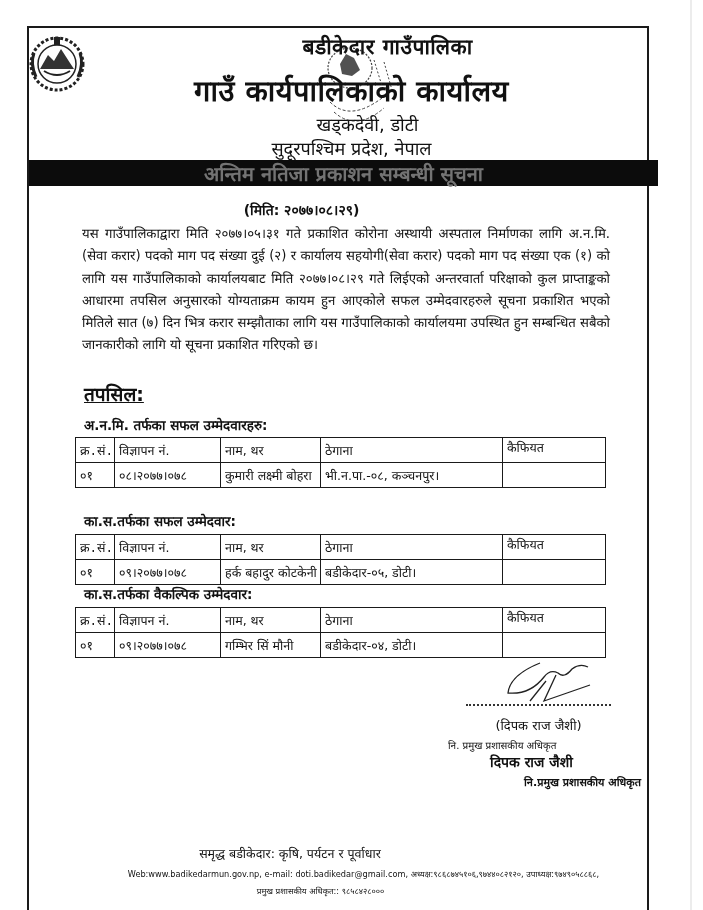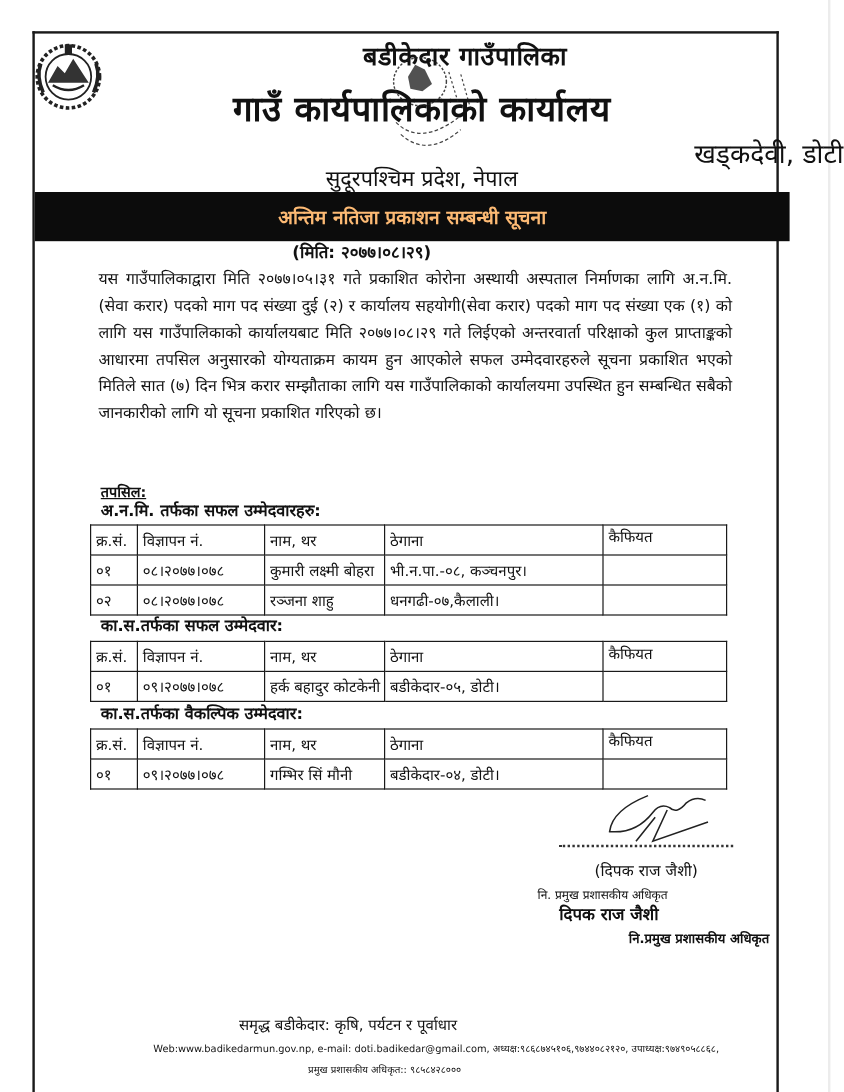--- a/index.html
+++ b/index.html
@@ -5,40 +5,40 @@
   html, body { margin: 0; padding: 0; background: #ffffff; }
   body { width: 703px; height: 910px; position: relative; overflow: hidden;
          font-family: "DejaVu Sans", "Liberation Sans", sans-serif; color: #111; }
   .page-edge { position: absolute; left: 690px; top: 0; width: 2px; height: 910px; background: #ececec; }
   .frame { position: absolute; left: 27px; top: 26px; width: 622px; height: 900px;
            border: 2px solid #1a1a1a; border-bottom: none; box-sizing: border-box; }
   .emblem { position: absolute; left: 26px; top: 33px; width: 62px; height: 60px; }
   .header-line { position: absolute; left: 0; width: 703px; text-align: center; white-space: nowrap; }
   .h-muni { top: 32px; font-size: 21px; font-weight: bold; letter-spacing: 0.5px; padding-left: 36px; }
   .h-office { top: 70px; font-size: 29px; font-weight: bold; letter-spacing: 0.5px; }
-  .h-place { top: 112px; font-size: 22px; padding-left: 32px; box-sizing: border-box; text-align: right; }
+  .h-place { top: 112px; font-size: 18px; padding-left: 32px; box-sizing: border-box; }
   .h-prov { top: 136px; font-size: 18px; box-sizing: border-box; }
   .stamp { position: absolute; left: 310px; top: 42px; width: 92px; height: 92px; opacity: 0.85; }
-  .black-bar { position: absolute; left: 29px; top: 160px; width: 629px; height: 41px; background: #0c0c0c;
-               color: #fdba74; display: flex; align-items: center; justify-content: center; font-size: 16px; font-weight: bold; }
+  .black-bar { position: absolute; left: 29px; top: 160px; width: 629px; height: 26px; background: #0c0c0c;
+               color: #737373; display: flex; align-items: center; justify-content: center; font-size: 20px; font-weight: bold; }
   .date-line { position: absolute; left: 0; top: 200px; width: 603px; text-align: center; font-size: 14px; font-weight: bold; }
   .body-text { position: absolute; left: 82px; top: 223px; width: 528px; font-size: 13.2px; line-height: 22.3px;
                text-align: justify; text-align-last: left; }
-  .label-u { position: absolute; left: 84px; top: 401px; font-size: 12px; font-weight: bold; text-decoration: underline; }
+  .label-u { position: absolute; left: 84px; top: 381px; font-size: 19px; font-weight: bold; text-decoration: underline; }
   .sec-head { position: absolute; left: 84px; font-size: 13.5px; font-weight: bold; }
   table.tbl { position: absolute; left: 75px; width: 530px; border-collapse: collapse; font-size: 12.5px; table-layout: fixed; }
   table.tbl td { border: 1.5px solid #1a1a1a; padding: 1px 4px; height: 22px; white-space: nowrap; overflow: hidden; }
-  table.tbl td.c1 { width: 30px; } table.tbl td.c2 { width: 97px; } table.tbl td.c3 { width: 91px; }
+  table.tbl td.c1 { width: 30px; font-family: Liberation Mono, monospace; } table.tbl td.c2 { width: 97px; } table.tbl td.c3 { width: 91px; }
   table.tbl td.c4 { width: 173px; } table.tbl td.c5 { width: 94px; }
   .hdr-remarks { vertical-align: top; }
   .signature { position: absolute; left: 500px; top: 655px; width: 100px; height: 50px; }
   .dots { position: absolute; left: 466px; top: 704px; width: 145px; border-top: 2px dotted #333; }
   .sig-name { position: absolute; left: 466px; top: 716px; width: 145px; text-align: center; font-size: 13px; }
   .sig-title { position: absolute; left: 448px; top: 738px; font-size: 10px; white-space: nowrap; }
-  .seal-name { position: absolute; left: 466px; top: 752px; font-size: 14px; font-weight: bold; white-space: nowrap; }
+  .seal-name { position: absolute; left: 490px; top: 752px; font-size: 14px; font-weight: bold; white-space: nowrap; }
   .seal-title { position: absolute; left: 480px; top: 774px; font-size: 11px; font-weight: bold; white-space: nowrap; margin-left: 44px; }
   .footer-slogan { position: absolute; left: 0; top: 845px; width: 580px; text-align: center; font-size: 12.5px; }
   .footer-contact { position: absolute; left: 12px; top: 868px; width: 703px; text-align: center; font-size: 8.2px; white-space: nowrap; }
   .footer-cao { position: absolute; left: 0; top: 885px; width: 641px; text-align: center; font-size: 8.2px; }
 </style>
 </head>
 <body>
 
 <div class="page-edge"></div>
 <div class="frame"></div>
@@ -85,27 +85,20 @@
     <td class="c4">ठेगाना</td>
     <td class="c5 hdr-remarks">कैफियत</td>
   </tr>
   <tr>
     <td>०१</td>
     <td>०८।२०७७।०७८</td>
     <td>कुमारी लक्ष्मी बोहरा</td>
     <td>भी.न.पा.-०८, कञ्चनपुर।</td>
     <td></td>
   </tr>
-  <tr>
-    <td>०२</td>
-    <td>०८।२०७७।०७८</td>
-    <td>रञ्जना शाहु</td>
-    <td>धनगढी-०७,कैलाली।</td>
-    <td></td>
-  </tr>
 </tbody>
   </table>
 
 <div class="sec-head" style="top:512px;">का.स.तर्फका सफल उम्मेदवार:</div>
 <table class="tbl" style="top:534px;">
   <tbody>
       <tr>
     <td class="c1">क्र.सं.</td>
     <td class="c2">विज्ञापन नं.</td>
     <td class="c3">नाम, थर</td>

